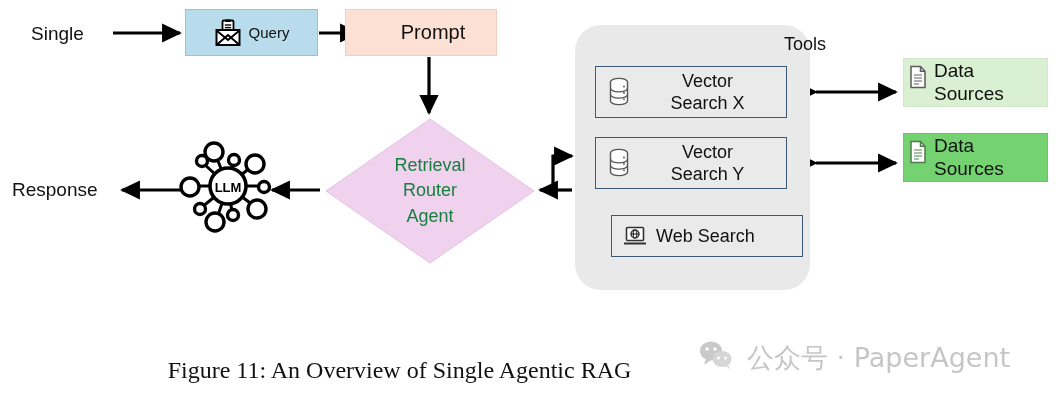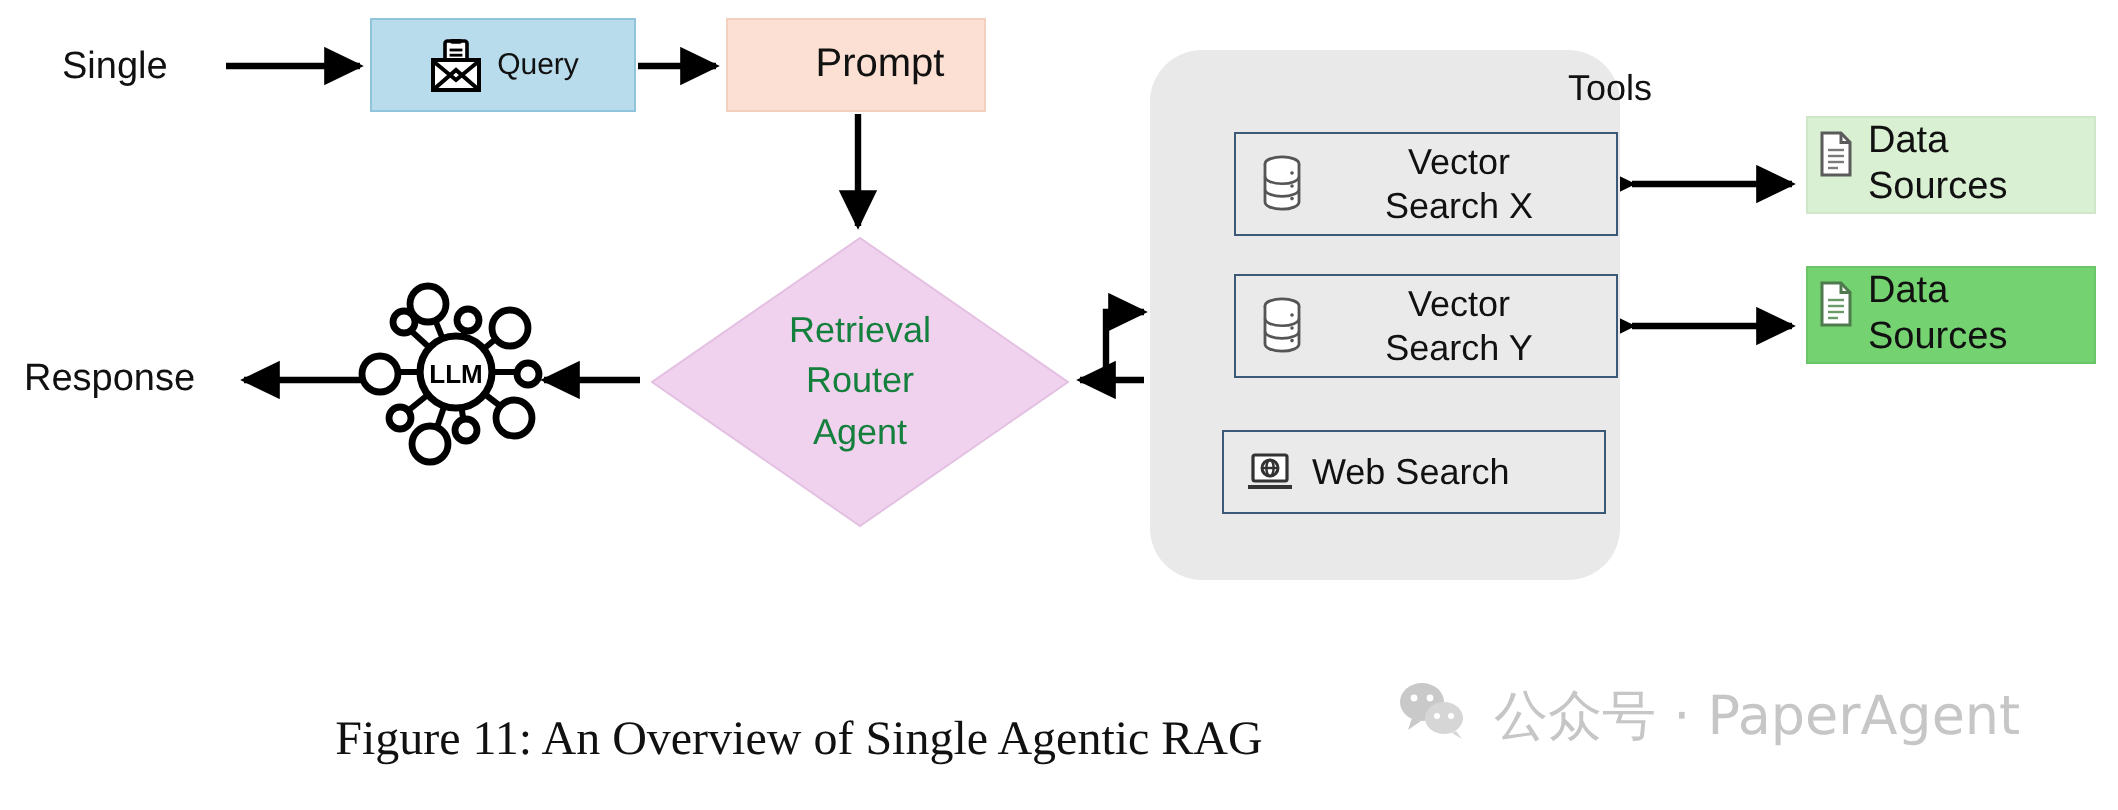--- a/index.html
+++ b/index.html
@@ -43,22 +43,22 @@
     box-sizing: border-box;
   }
   .query-label {
     font-size: 15px;
     color: #111;
     white-space: nowrap;
   }
 
   
   .prompt-box {
-    left: 363px; top: 9px;
-    width: 130px; height: 47px;
+    left: 345px; top: 9px;
+    width: 152px; height: 47px;
     background: #fbe0d3;
     border: 1px solid #f3cfbe;
     display: flex;
     align-items: center;
     justify-content: center;
     box-sizing: border-box;
     padding-left: 24px;
   }
   .prompt-label {
     font-size: 20px;
@@ -114,21 +114,20 @@
     box-sizing: border-box;
     display: flex;
     align-items: center;
     gap: 9px;
     padding-left: 11px;
   }
   .tool-box.vs {
     left: 20px;
     width: 192px;
     height: 52px;
-    margin-left: 22px;
   }
   .tool-box.vs1 { top: 41px; }
   .tool-box.vs2 { top: 112px; }
   .tool-box.web {
     left: 36px; top: 190px;
     width: 192px; height: 42px;
   }
   .tool-text {
     font-size: 18px;
     line-height: 1.25;

